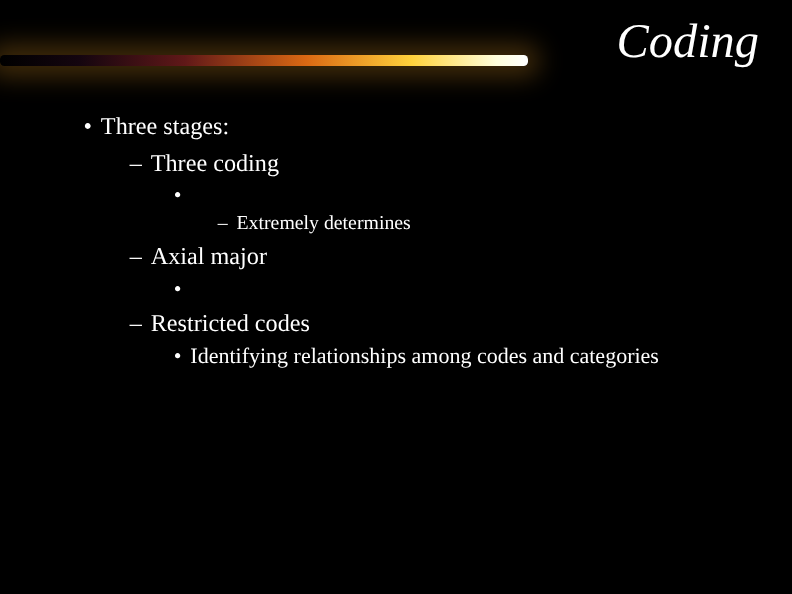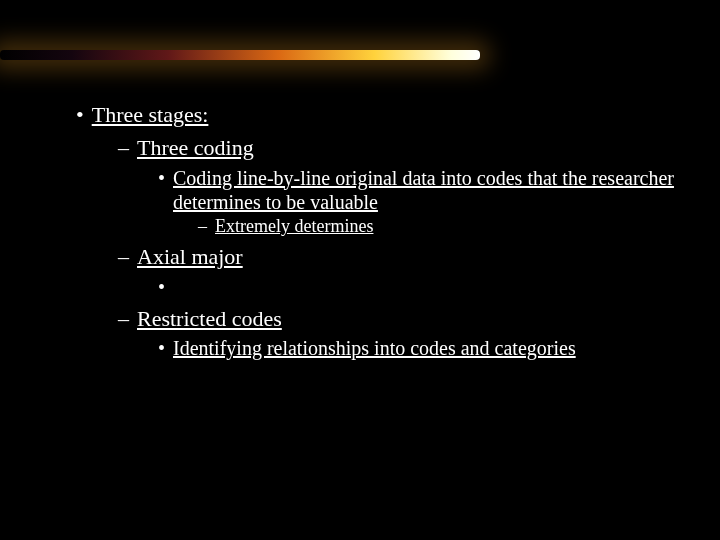--- a/index.html
+++ b/index.html
@@ -45,59 +45,59 @@
     padding: 6px 30px 0 30px;
     font-size: 22px;
     line-height: 1.22;
   }
   .l1 { padding-left: 46px; margin-top: 6px; }
   .l2 { padding-left: 88px; margin-top: 6px; font-size: 22px; }
   .l3 { padding-left: 128px; margin-top: 4px; font-size: 20px; }
   .l4 { padding-left: 168px; margin-top: 2px; font-size: 18px; }
   .row { display: flex; }
   .row .mark { flex: 0 0 auto; padding-right: 8px; }
-  .row .txt { flex: 1 1 auto; text-decoration: underline; }
+  .row .txt { flex: 1 1 auto; }
 </style>
 </head>
 <body>
 
 <div class="title-bar">
   <div class="glow"></div>
+  <div class="title">Coding</div>
 </div>
 
 <div class="content">
 
   <div class="l1 row">
     <span class="mark">•</span>
     <span class="txt">Three stages:</span>
   </div>
 
   <div class="l2 row">
     <span class="mark">–</span>
     <span class="txt">Three coding</span>
   </div>
   <div class="l3 row">
     <span class="mark">•</span>
-    <span class="txt">Coding line-by-line original data into codes that the researcher determines to be valuable</span>
   </div>
   <div class="l4 row">
     <span class="mark">–</span>
     <span class="txt">Extremely determines</span>
   </div>
 
   <div class="l2 row">
     <span class="mark">–</span>
     <span class="txt">Axial major</span>
   </div>
   <div class="l3 row">
     <span class="mark">•</span>
   </div>
 
   <div class="l2 row">
     <span class="mark">–</span>
     <span class="txt">Restricted codes</span>
   </div>
   <div class="l3 row">
     <span class="mark">•</span>
-    <span class="txt">Identifying relationships into codes and categories</span>
+    <span class="txt">Identifying relationships among codes and categories</span>
   </div>
 
 </div>
 
 </body></html>

